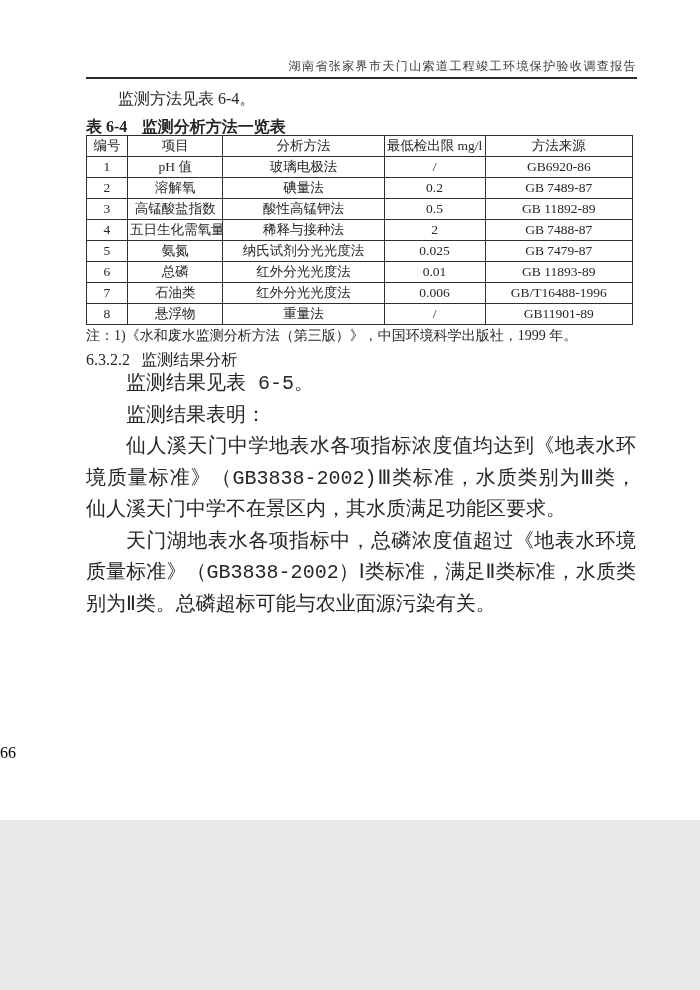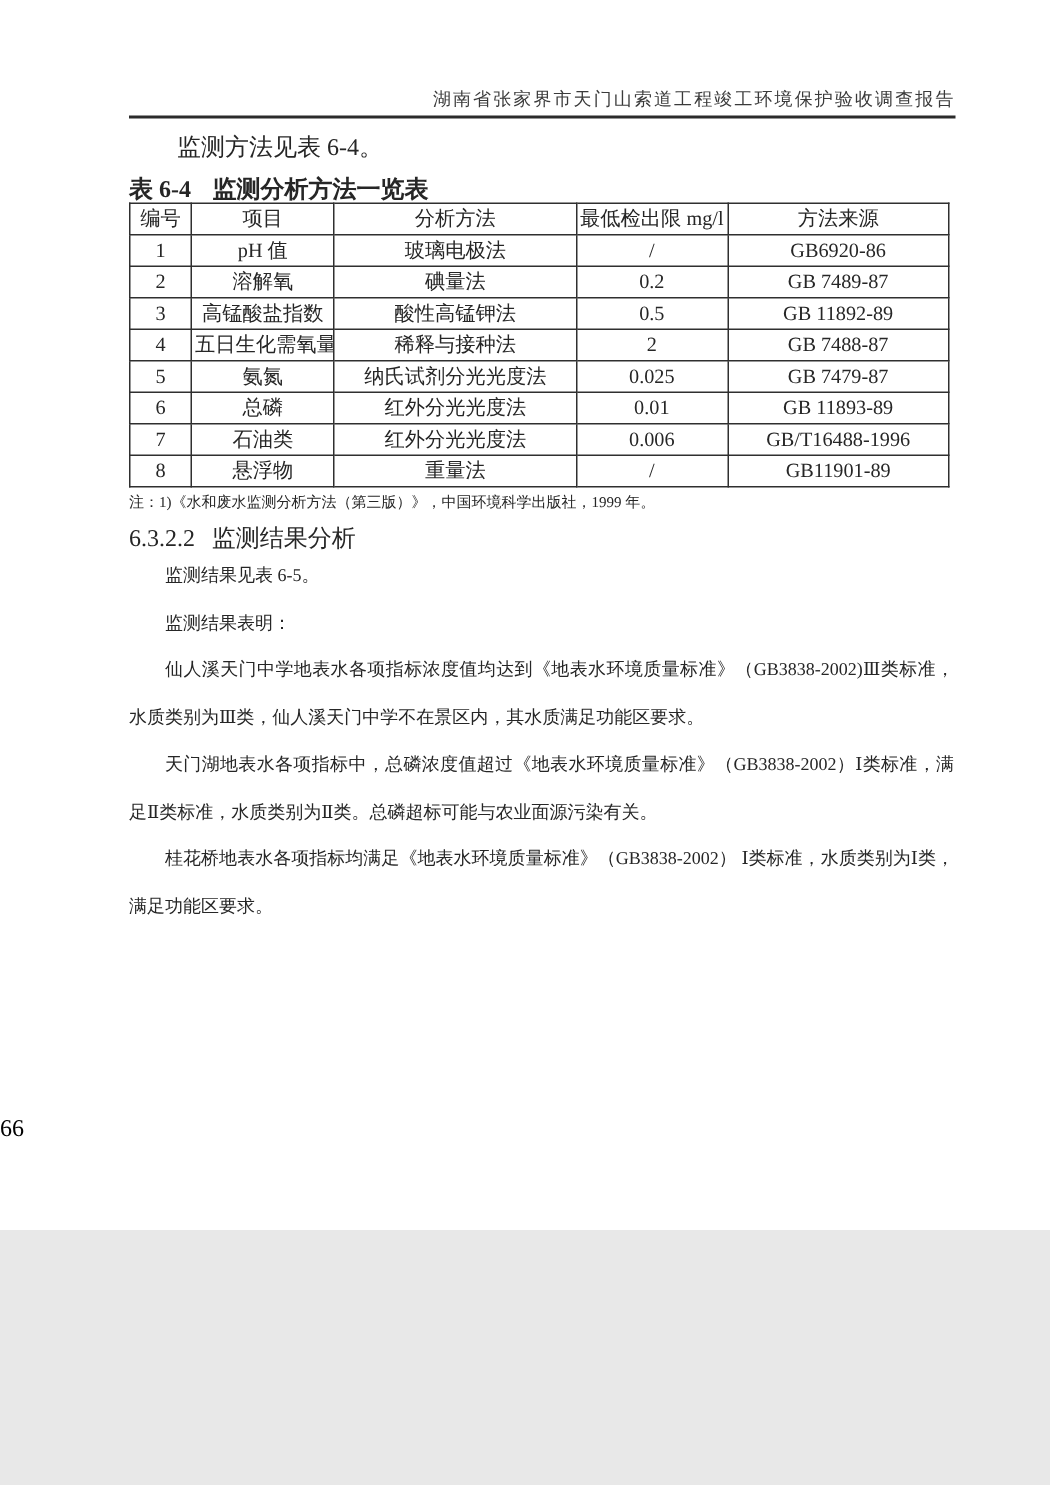--- a/index.html
+++ b/index.html
@@ -69,36 +69,37 @@
     overflow: hidden;
     white-space: nowrap;
   }
   .col-no     { width: 7.5%; }
   .col-item   { width: 17.5%; }
   .col-method { width: 29.5%; }
   .col-limit  { width: 18.5%; }
   .col-source { width: 27%; }
   .note {
     margin-top: 4px;
-    font-size: 10px;
+    font-size: 14px;
     line-height: 14px;
   }
   .section-heading {
     margin-top: 8px;
     font-size: 16px;
     line-height: 17px;
   }
   .section-heading .sec-title { margin-left: 0.7em; text-align: right; }
   .body-p {
     margin: 0;
-    font-size: 12px;
+    font-size: 20px;
     line-height: 31.5px;
     text-indent: 2em;
     text-align: justify;
     text-justify: inter-character;
+    font-family: Liberation Mono, monospace;
   }
   .page-number {
     position: absolute;
     bottom: 58px;
     left: 0;
     width: 100%;
     text-align: left;
     font-size: 16px;
     color: #000000;
   }
@@ -199,19 +200,18 @@
     <div class="note">注：1)《水和废水监测分析方法（第三版）》，中国环境科学出版社，1999 年。</div>
 
     <div class="section-heading">
       <span class="sec-num">6.3.2.2</span><span class="sec-title">监测结果分析</span>
     </div>
 
     <p class="body-p">监测结果见表 6-5。</p>
     <p class="body-p">监测结果表明：</p>
     <p class="body-p">仙人溪天门中学地表水各项指标浓度值均达到《地表水环境质量标准》（GB3838-2002)Ⅲ类标准，水质类别为Ⅲ类，仙人溪天门中学不在景区内，其水质满足功能区要求。</p>
     <p class="body-p">天门湖地表水各项指标中，总磷浓度值超过《地表水环境质量标准》（GB3838-2002）Ⅰ类标准，满足Ⅱ类标准，水质类别为Ⅱ类。总磷超标可能与农业面源污染有关。</p>
-    <p class="body-p">桂花桥地表水各项指标均满足《地表水环境质量标准》（GB3838-2002） Ⅰ类标准，水质类别为Ⅰ类，满足功能区要求。</p>
 
   </div>
 
   <div class="page-number">66</div>
 
 </div>
 
 </body></html>

